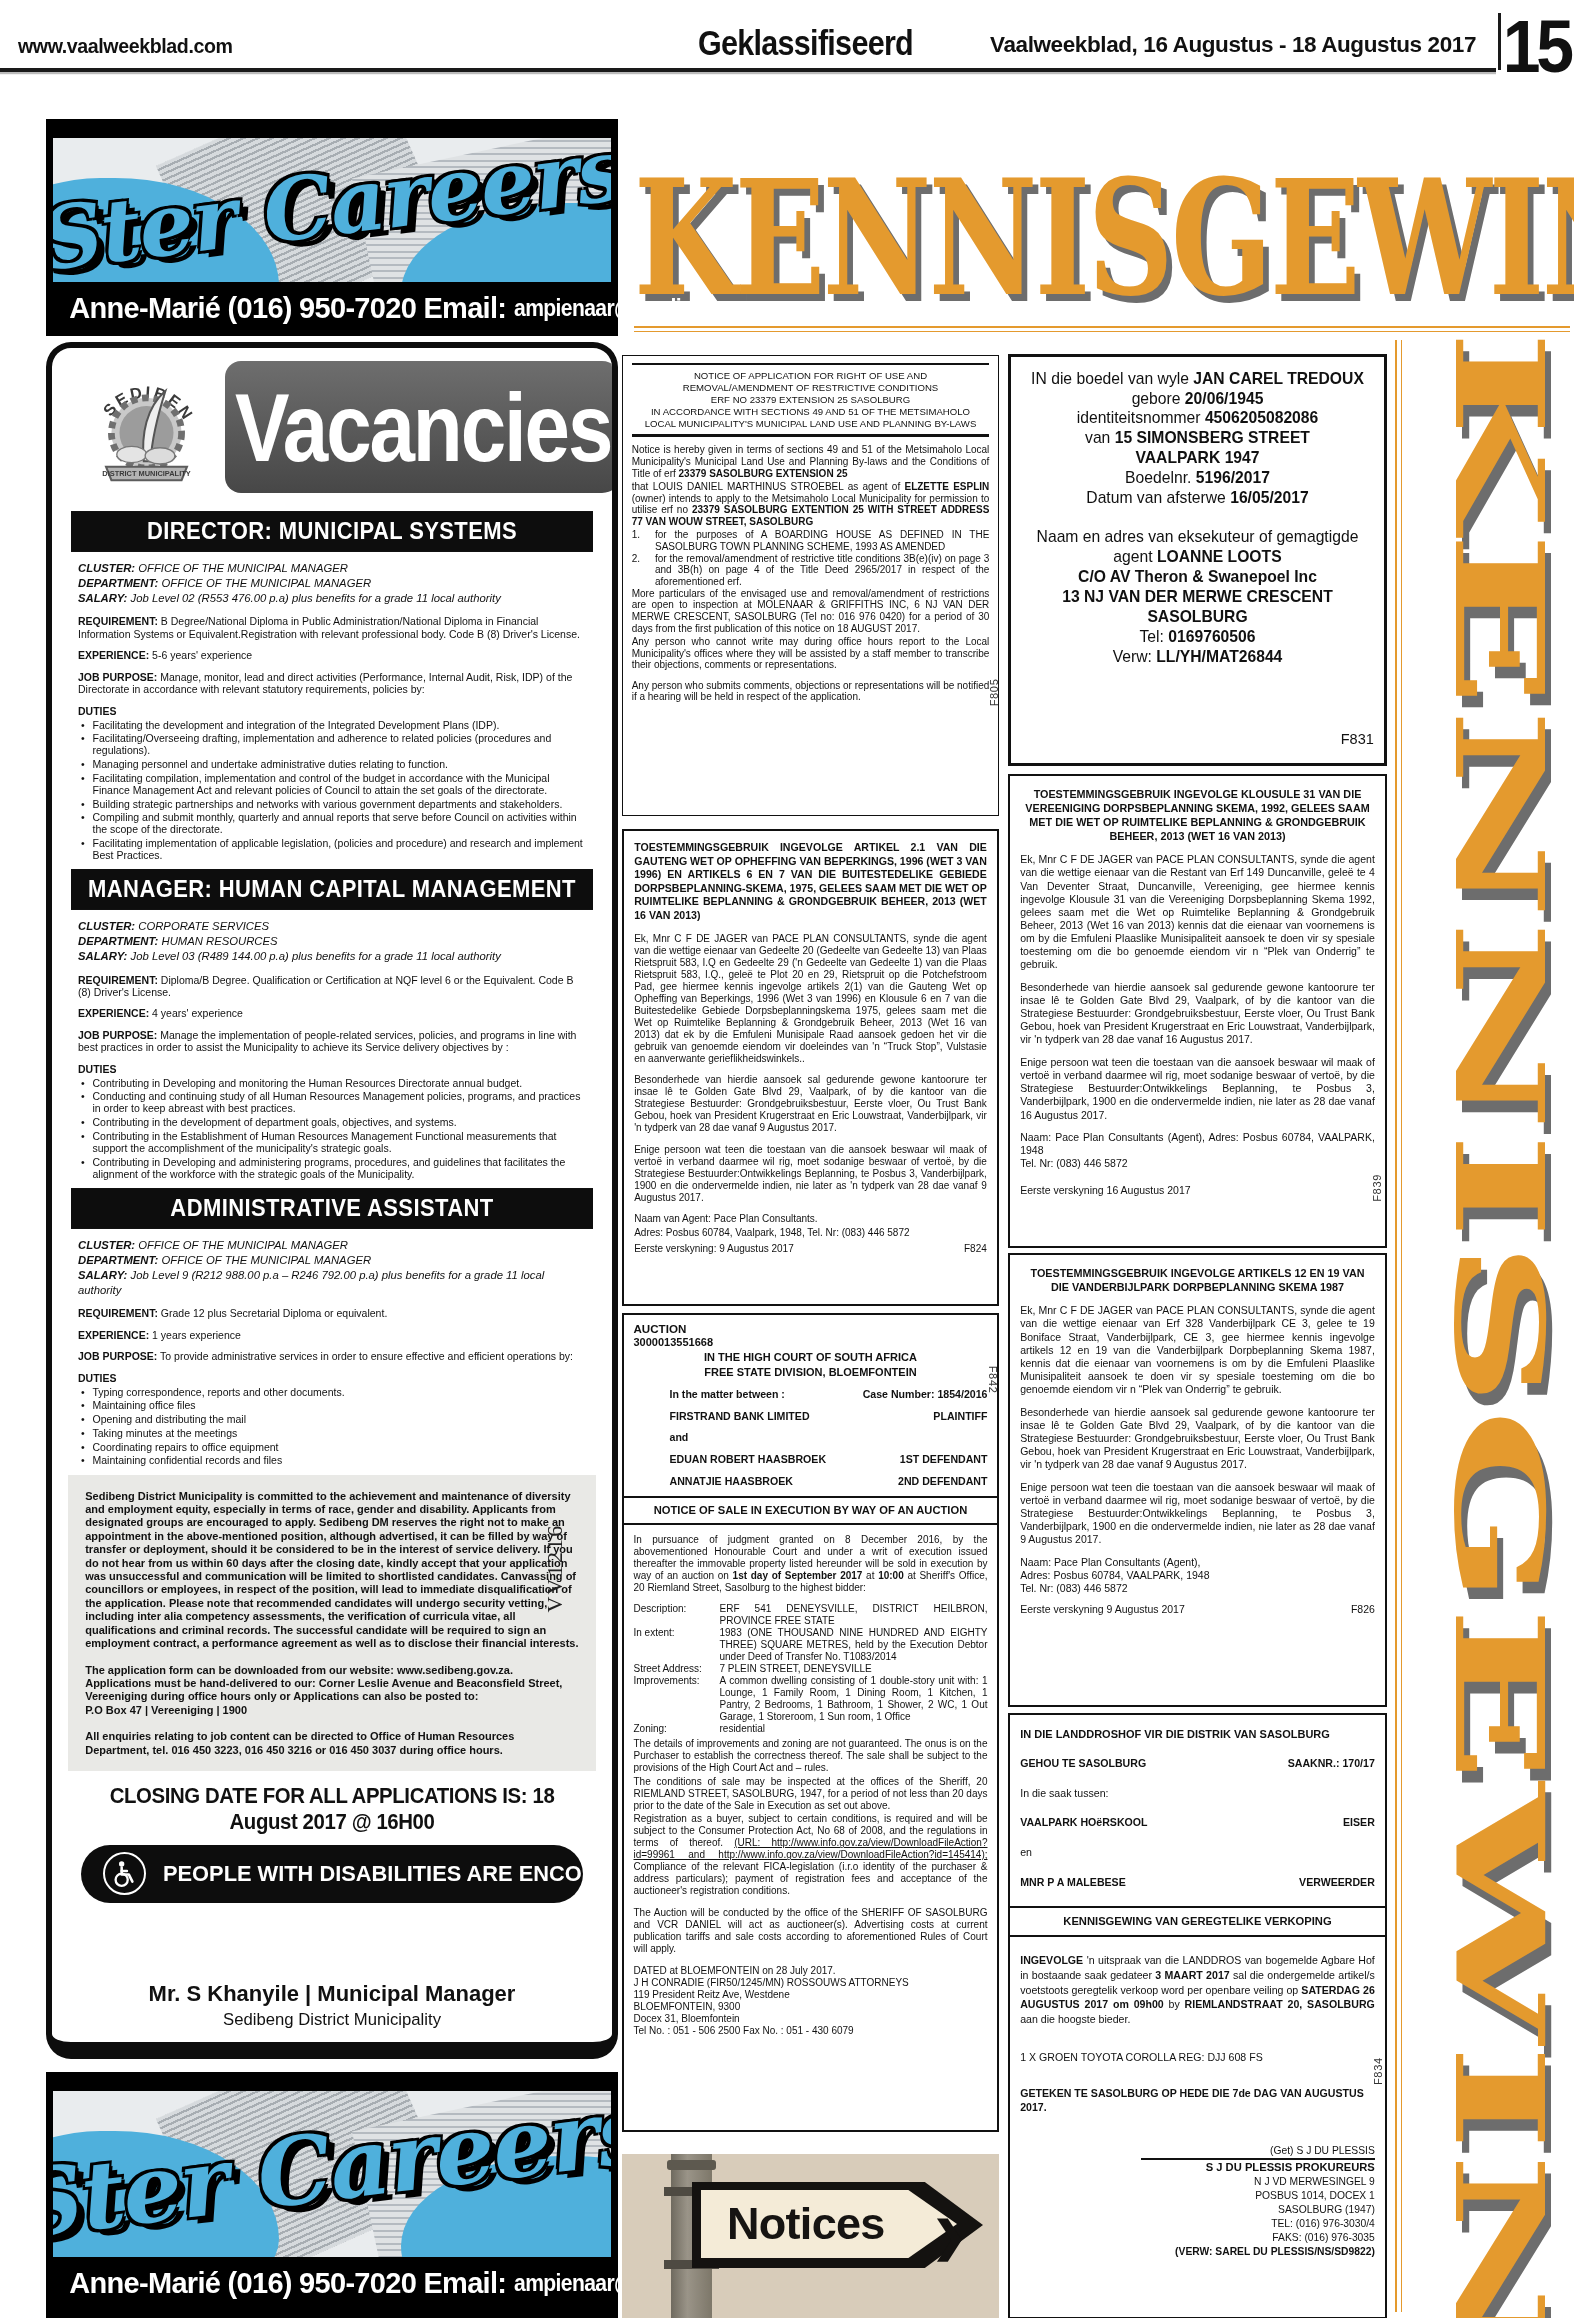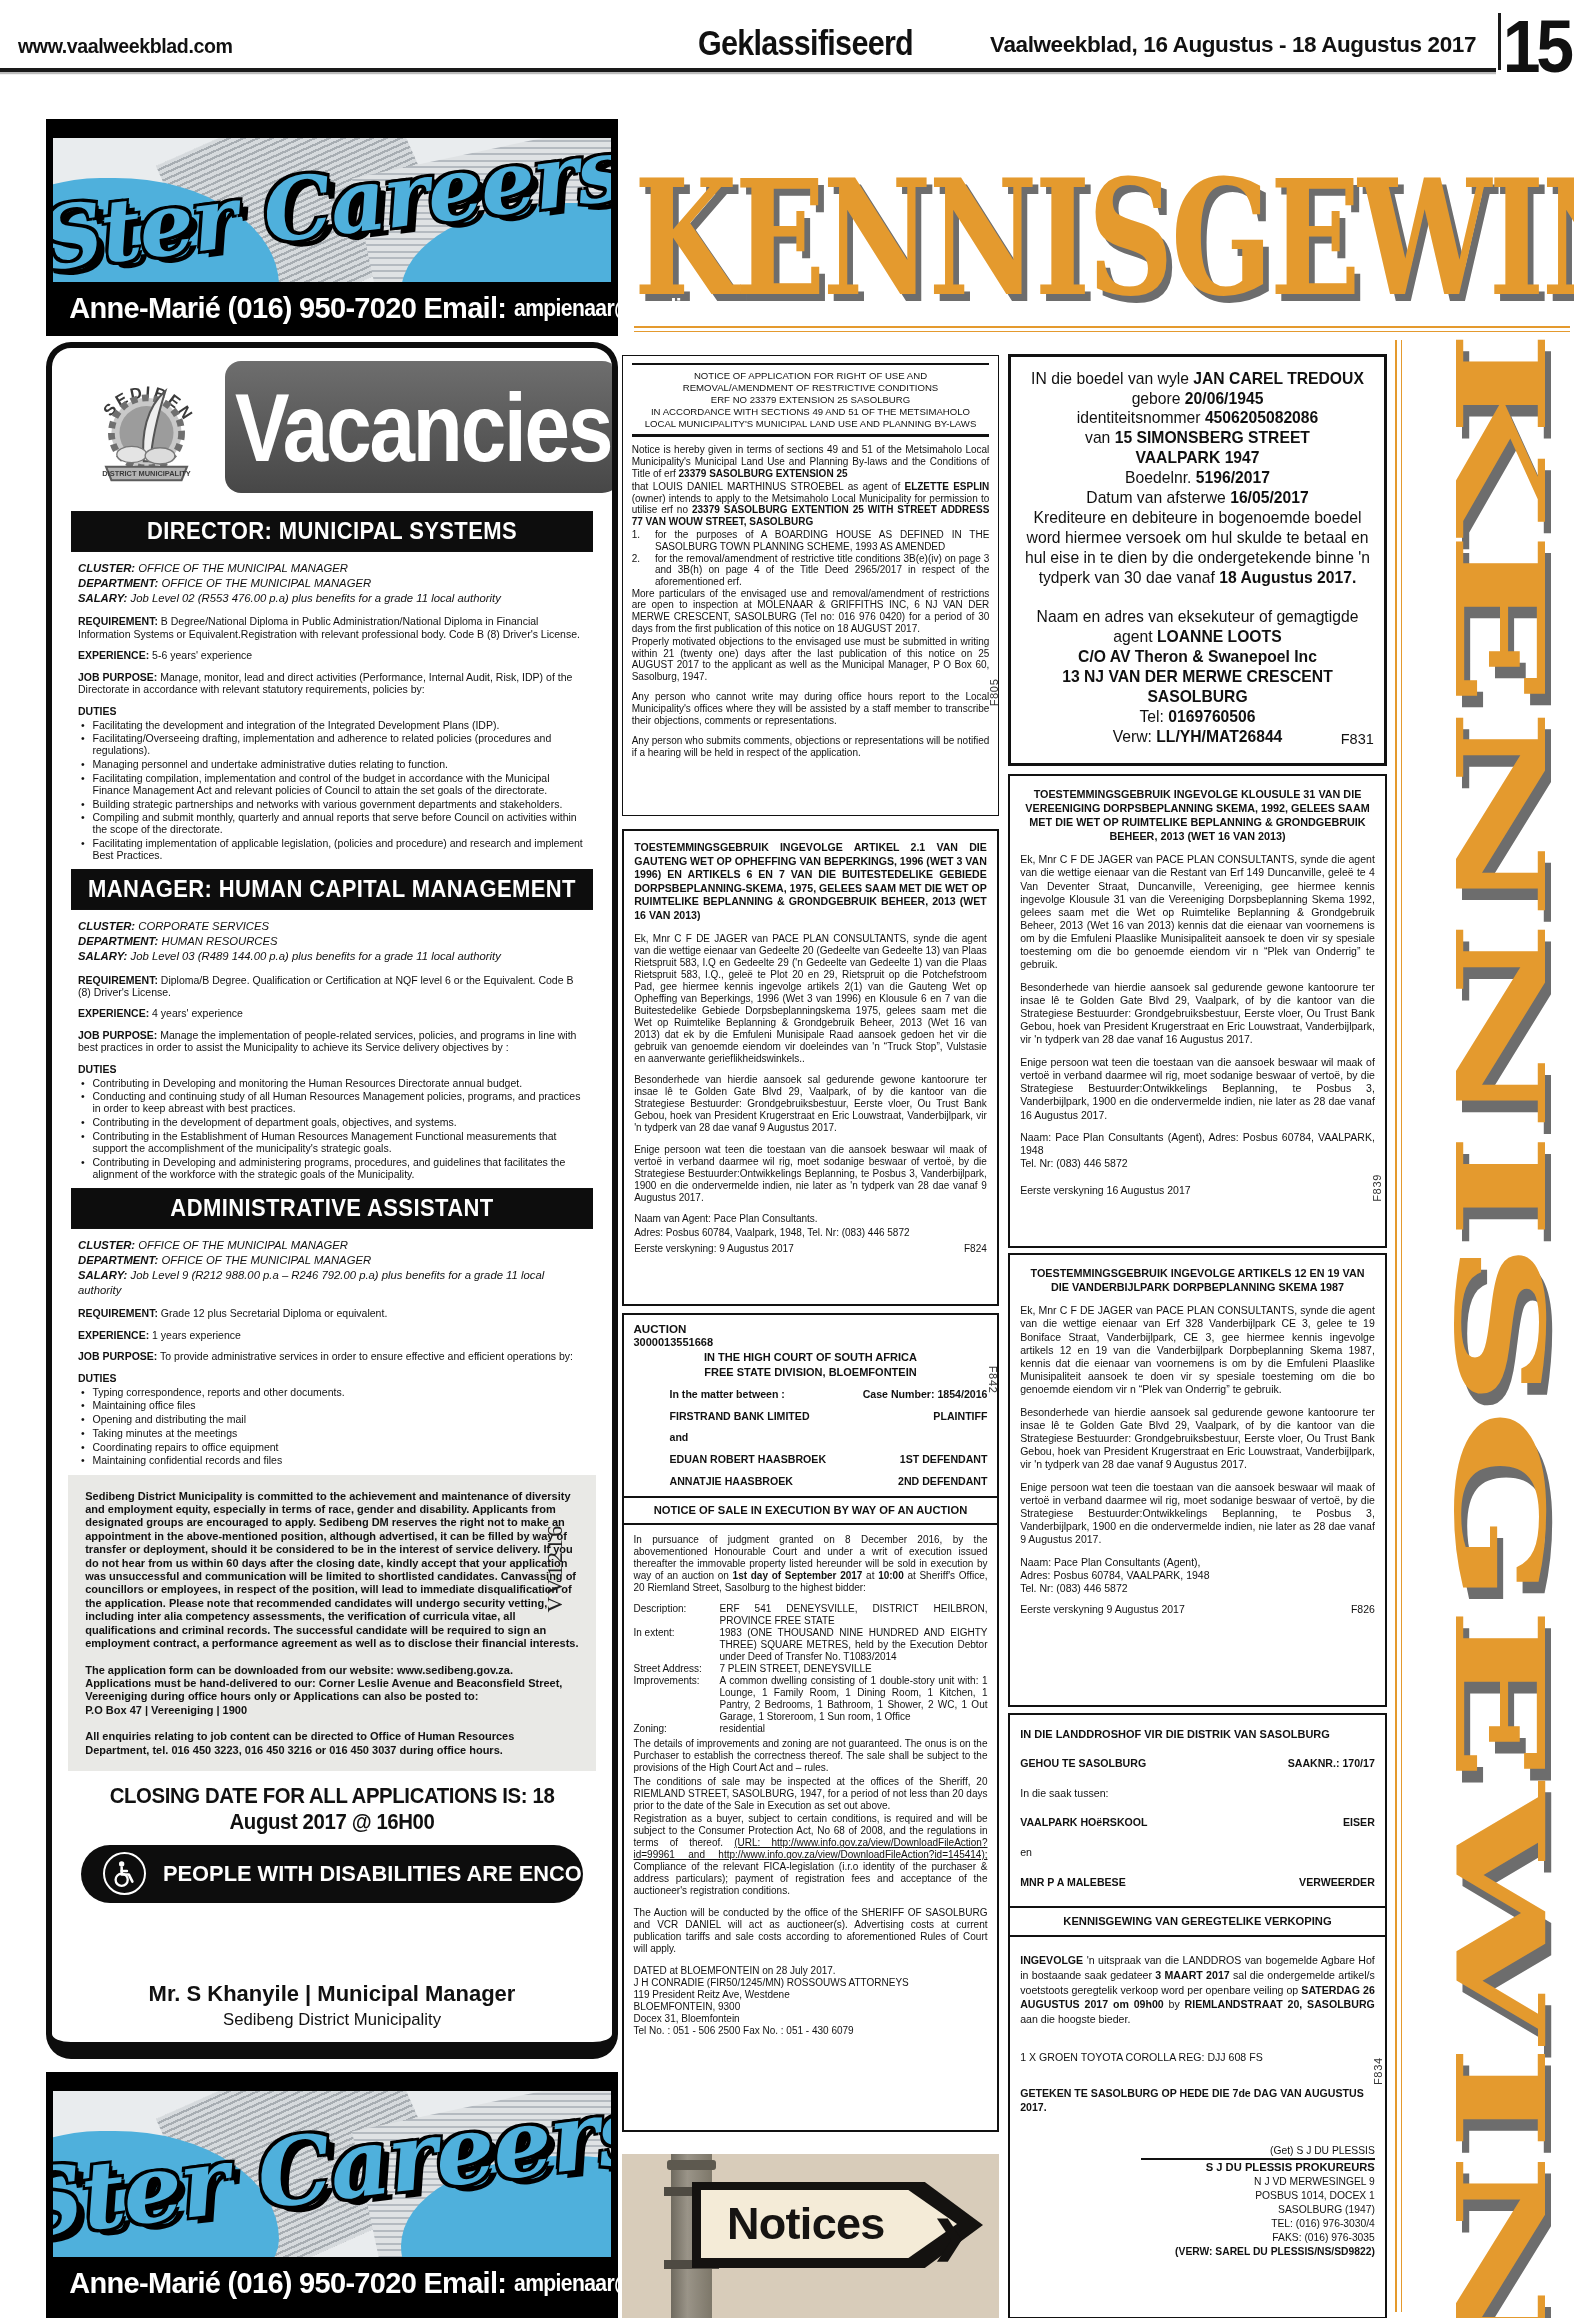--- a/index.html
+++ b/index.html
@@ -336,21 +336,20 @@
       <p><span>that LOUIS DANIEL MARTHINUS STROEBEL as agent of </span><b>ELZETTE ESPLIN</b><span> (owner) intends to apply to the Metsimaholo Local Municipality for permission to utilise erf no </span><b>23379 SASOLBURG EXTENTION 25 WITH STREET ADDRESS 77 VAN WOUW STREET, SASOLBURG</b></p>
       <div class="numrow">
           <span class="num">1.</span>
           <span>for the purposes of A BOARDING HOUSE AS DEFINED IN THE SASOLBURG TOWN PLANNING SCHEME, 1993 AS AMENDED</span>
         </div>
       <div class="numrow">
           <span class="num">2.</span>
           <span>for the removal/amendment of restrictive title conditions 3B(e)(iv) on page 3 and 3B(h) on page 4 of the Title Deed 2965/2017 in respect of the aforementioned erf.</span>
         </div>
       <p>More particulars of the envisaged use and removal/amendment of restrictions are open to inspection at MOLENAAR &amp; GRIFFITHS INC, 6 NJ VAN DER MERWE CRESCENT, SASOLBURG (Tel no: 016 976 0420) for a period of 30 days from the first publication of this notice on 18 AUGUST 2017.</p>
-      <p class="sp">Properly motivated objections to the envisaged use must be submitted in writing within 21 (twenty one) days after the last publication of this notice on 25 AUGUST 2017 to the applicant as well as the Municipal Manager, P O Box 60, Sasolburg, 1947.</p>
       <p class="sp">Any person who cannot write may during office hours report to the Local Municipality's offices where they will be assisted by a staff member to transcribe their objections, comments or representations.</p>
       <p>Any person who submits comments, objections or representations will be notified if a hearing will be held in respect of the application.</p>
     </div>
     <div class="vref" style="right:-10.2px;bottom:116px;">F805</div>
   </div>
 
   <div class="notice n824">
     <div class="h">TOESTEMMINGSGEBRUIK INGEVOLGE ARTIKEL 2.1 VAN DIE GAUTENG WET OP OPHEFFING VAN BEPERKINGS, 1996 (WET 3 VAN 1996) EN ARTIKELS 6 EN 7 VAN DIE BUITESTEDELIKE GEBIEDE DORPSBEPLANNING-SKEMA, 1975, GELEES SAAM MET DIE WET OP RUIMTELIKE BEPLANNING &amp; GRONDGEBRUIK BEHEER, 2013 (WET 16 VAN 2013)</div>
     <p>Ek, Mnr C F DE JAGER van PACE PLAN CONSULTANTS, synde die agent van die wettige eienaar van Gedeelte 20 (Gedeelte van Gedeelte 13) van Plaas Rietspruit 583, I.Q en Gedeelte 29 ('n Gedeelte van Gedeelte 1) van die Plaas Rietspruit 583, I.Q., geleë te Plot 20 en 29, Rietspruit op die Potchefstroom Pad, gee hiermee kennis ingevolge artikels 2(1) van die Gauteng Wet op Opheffing van Beperkings, 1996 (Wet 3 van 1996) en Klousule 6 en 7 van die Buitestedelike Gebiede Dorpsbeplanningskema 1975, gelees saam met die Wet op Ruimtelike Beplanning &amp; Grondgebruik Beheer, 2013 (Wet 16 van 2013) dat ek by die Emfuleni Munisipale Raad aansoek gedoen het vir die gebruik van genoemde eiendom vir doeleindes van 'n “Truck Stop”, Vulstasie en aanverwante gerieflikheidswinkels..</p>
     <p>Besonderhede van hierdie aansoek sal gedurende gewone kantoorure ter insae lê te Golden Gate Blvd 29, Vaalpark, of by die kantoor van die Strategiese Bestuurder: Grondgebruiksbestuur, Eerste vloer, Ou Trust Bank Gebou, hoek van President Krugerstraat en Eric Louwstraat, Vanderbijlpark, vir 'n tydperk van 28 dae vanaf 9 Augustus 2017.</p>
@@ -437,21 +436,20 @@
   </div>
 
   <div class="notice n831">
     <div><span>IN die boedel van wyle </span><b>JAN CAREL TREDOUX</b></div>
     <div><span>gebore </span><b>20/06/1945</b></div>
     <div><span>identiteitsnommer </span><b>4506205082086</b></div>
     <div><span>van </span><b>15 SIMONSBERG STREET</b></div>
     <div><b>VAALPARK 1947</b></div>
     <div><span>Boedelnr. </span><b>5196/2017</b></div>
     <div><span>Datum van afsterwe </span><b>16/05/2017</b></div>
-    <div><span>Krediteure en debiteure in bogenoemde boedel word hiermee versoek om hul skulde te betaal en hul eise in te dien by die ondergetekende binne 'n tydperk van 30 dae vanaf </span><b>18 Augustus 2017.</b></div>
     <div class="gap"></div>
     <div><span>Naam en adres van eksekuteur of gemagtigde agent </span><b>LOANNE LOOTS</b></div>
     <div><b>C/O AV Theron &amp; Swanepoel Inc</b></div>
     <div><b>13 NJ VAN DER MERWE CRESCENT</b></div>
     <div><b>SASOLBURG</b></div>
     <div><span>Tel: </span><b>0169760506</b></div>
     <div><span>Verw: </span><b>LL/YH/MAT26844</b></div>
     <div class="ref">F831</div>
   </div>
 

